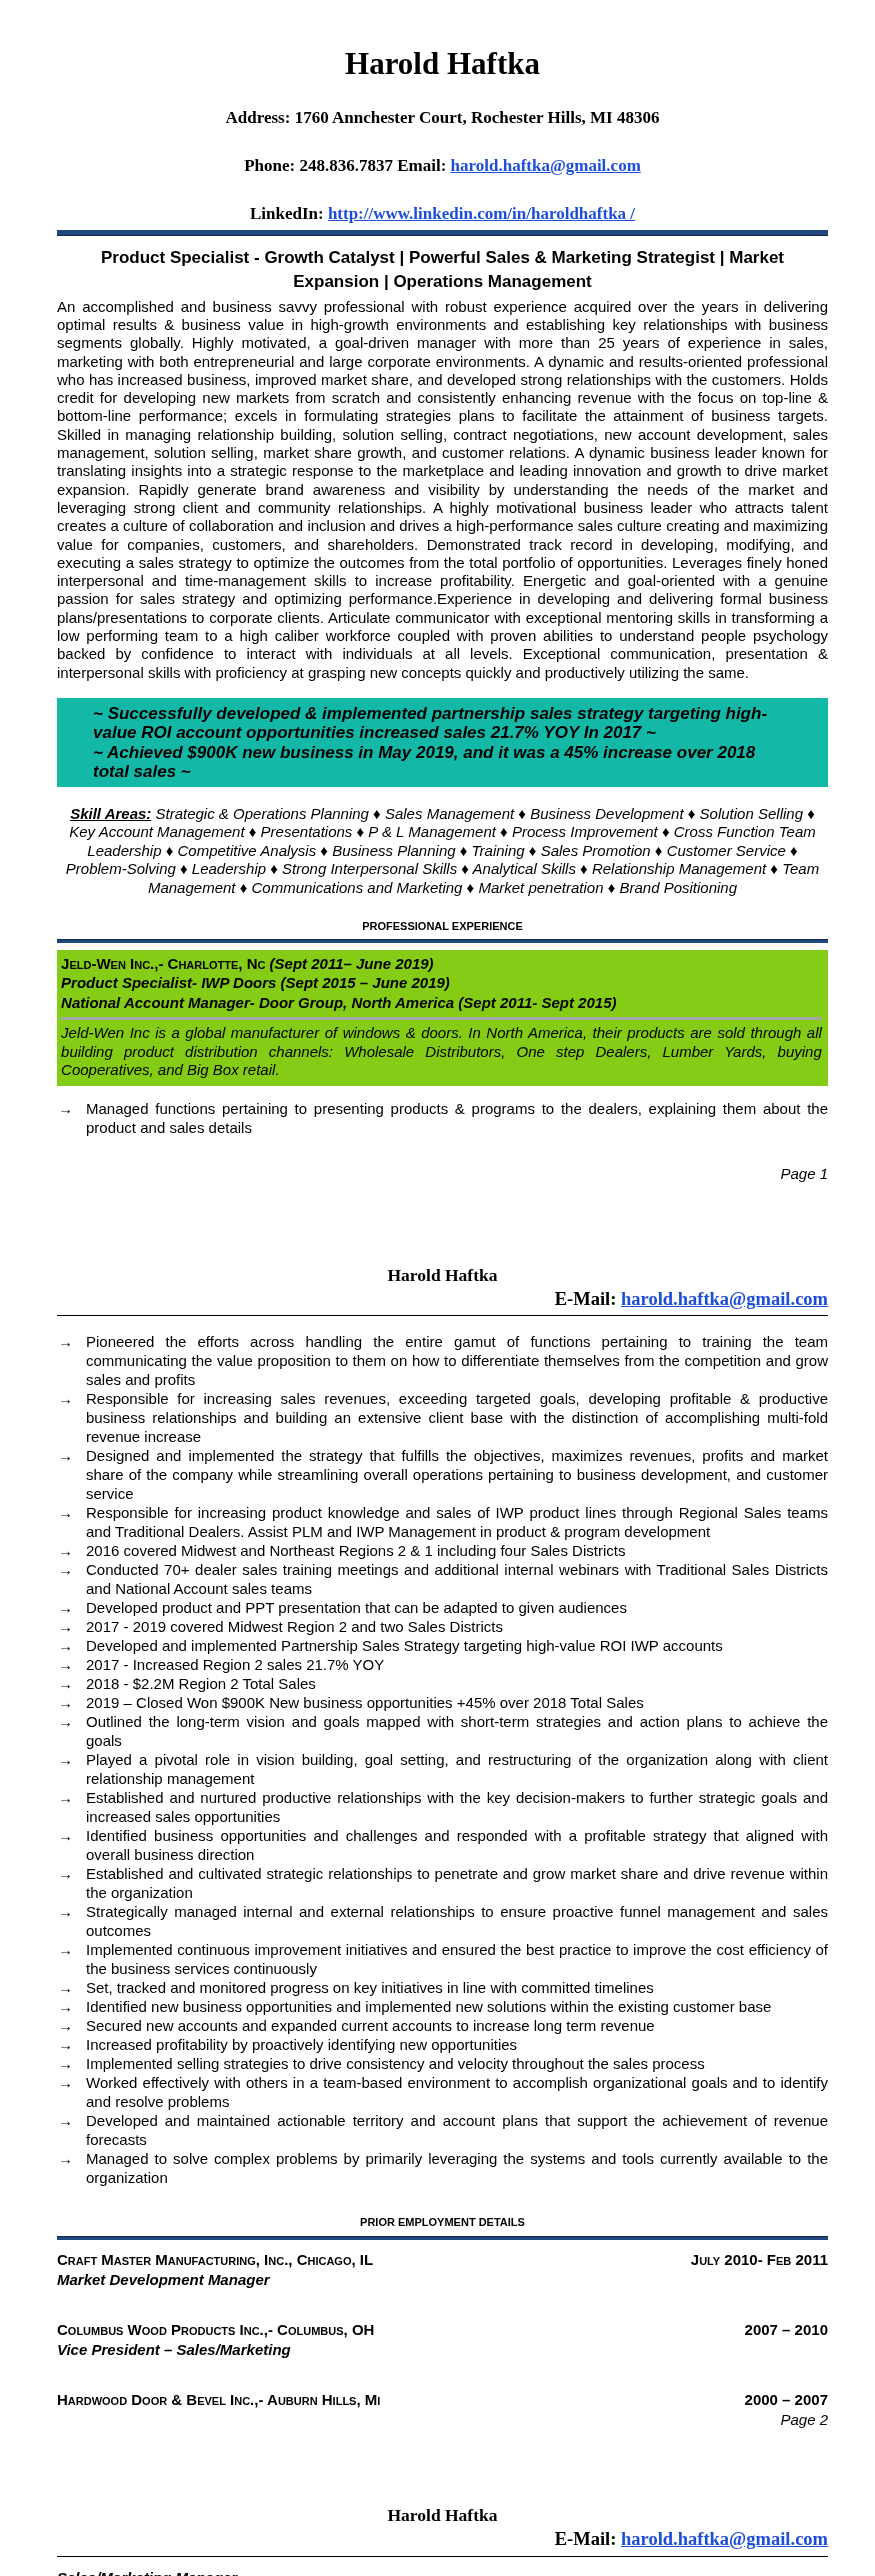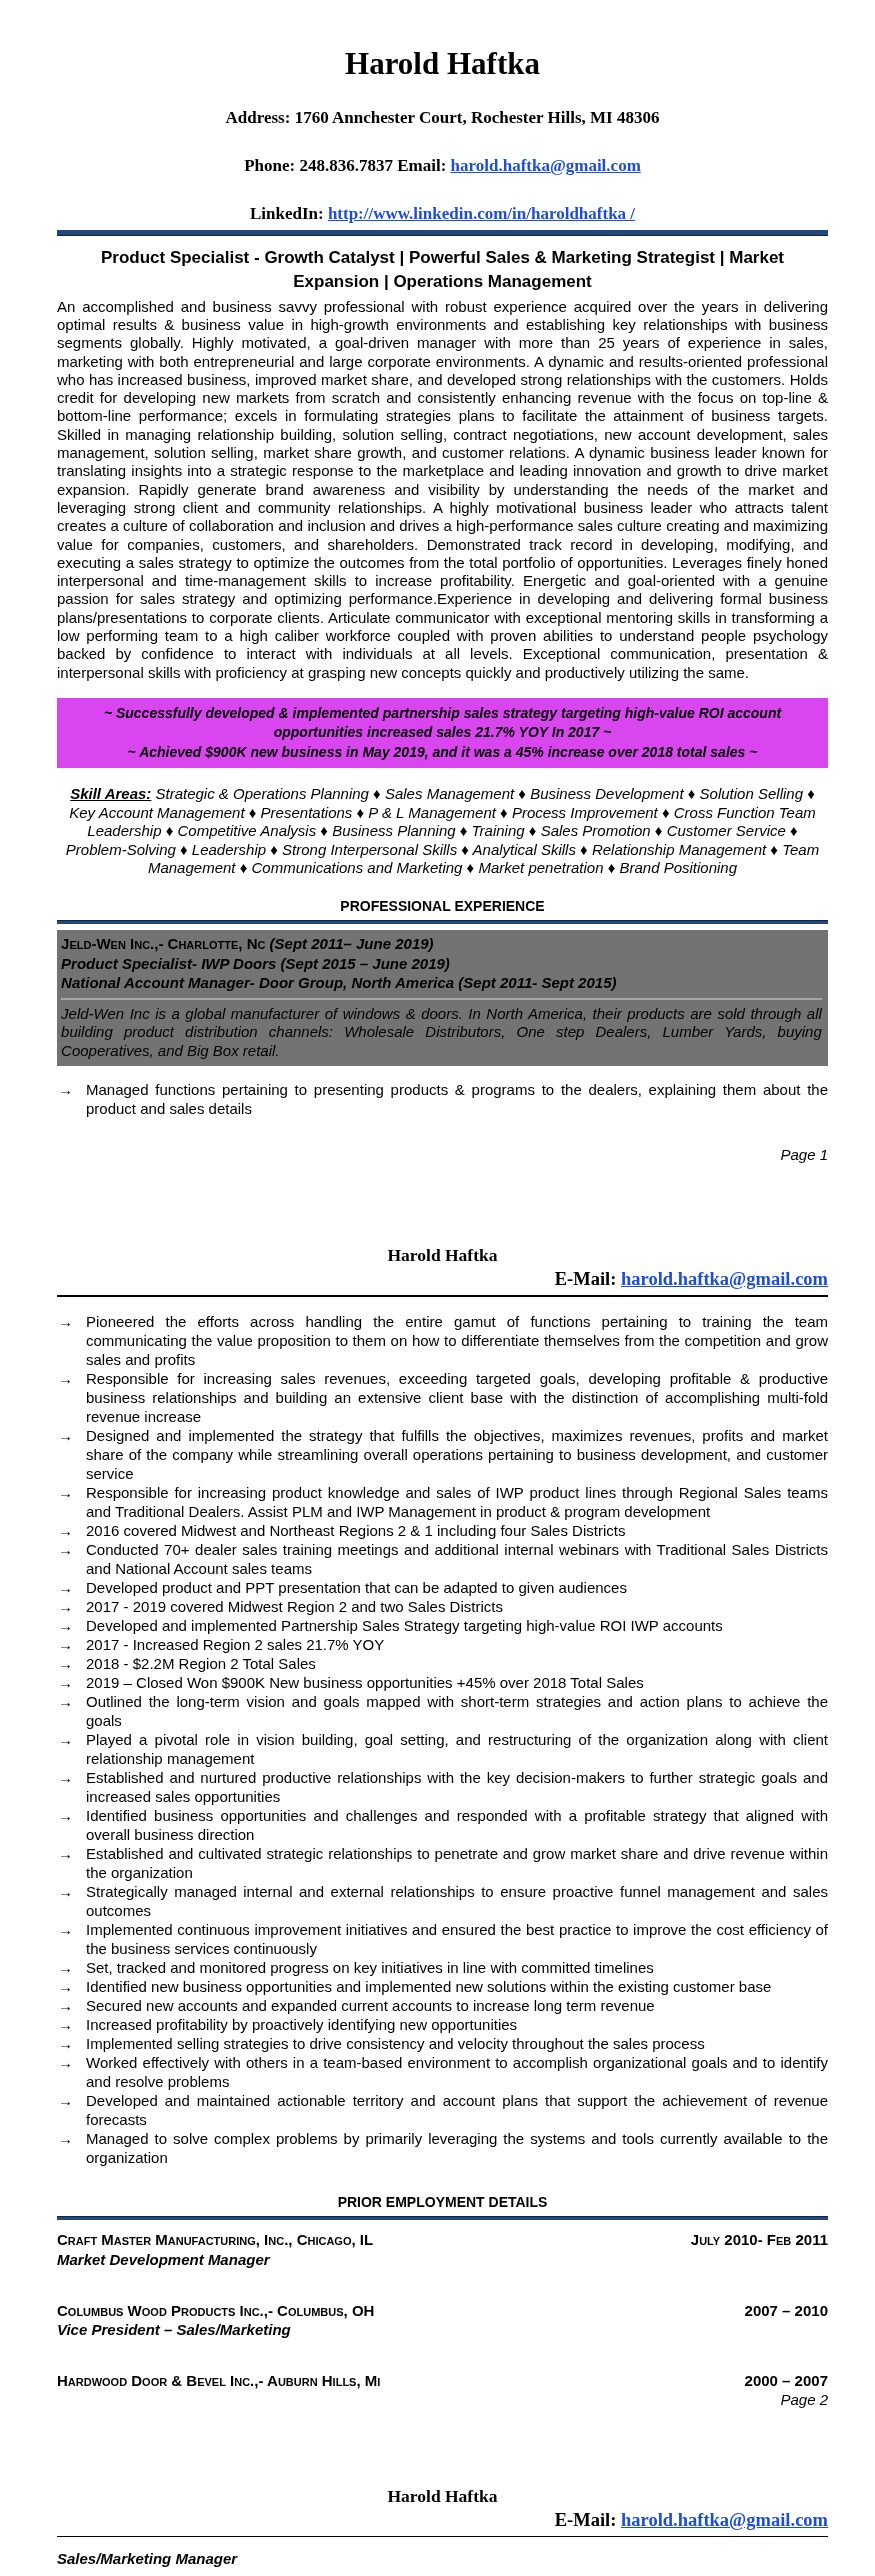--- a/index.html
+++ b/index.html
@@ -7,27 +7,27 @@
   .doc{width:876px;min-height:3400px;background:#fff;}
   .content{padding:0 48px 0 57px;}
   
   .name1{margin-top:46px;font-family:"Liberation Serif",serif;font-weight:700;font-size:31px;line-height:36px;text-align:center;}
   .contact{font-family:"Liberation Serif",serif;font-weight:700;font-size:17px;line-height:24px;text-align:center;margin-top:24px;}
   .contact:first-of-type{margin-top:4.1px;}
   a.link{color:#1d4ed8;text-decoration:underline;cursor:pointer;}
   .topbar{height:5.2px;background:#1F497D;margin-top:4.1px;border-bottom:1px solid #12263f;}
   .headline{margin:9.3px 23px 0 23px;font-weight:700;font-size:17px;line-height:24px;text-align:center;}
   .summary{margin-top:4.1px;font-size:15px;line-height:18.3px;text-align:justify;}
-  .gray1{background:#d946ef;margin-top:16.5px;padding:5.2px 36px;font-style:italic;font-weight:700;font-size:14px;line-height:19.6px;text-align:center;}
+  .gray1{background:#14b8a6;margin-top:16.5px;padding:5.2px 36px;font-style:italic;font-weight:700;font-size:17px;line-height:19.6px;}
   .skills{margin-top:17.5px;font-style:italic;font-size:15px;line-height:18.5px;text-align:center;}
   .skills .lbl{font-weight:700;text-decoration:underline;}
-  .secheading{margin-top:19.6px;font-weight:700;font-size:14px;line-height:18.5px;text-align:center;}
+  .secheading{margin-top:19.6px;font-weight:700;font-size:11px;line-height:18.5px;text-align:center;}
   .navyrule{margin-top:4.1px;height:3.1px;background:#1F497D;border-top:0.5px solid #12263f;}
   
-  .gray2{background:#737373;margin-top:6.2px;padding:4.1px 6.2px 6.2px 4.1px;}
+  .gray2{background:#84cc16;margin-top:6.2px;padding:4.1px 6.2px 6.2px 4.1px;}
   .gray2 .co{font-weight:700;font-size:15px;line-height:19.6px;font-variant:small-caps;}
   .gray2 .co .dt{font-style:italic;font-variant:normal;}
   .gray2 .role{font-style:italic;font-weight:700;font-size:15px;line-height:19.6px;}
   .graysep{height:2.6px;background:#A6A6A6;margin:4.6px 0;}
   .gray2 .desc{font-style:italic;font-size:15px;line-height:18.5px;text-align:justify;}
   
   .bullets{margin-top:13.4px;}
   .bullets.p2{margin-top:15.5px;}
   .bullet{display:flex;font-size:15px;line-height:19px;}
   .bullet .arrow{flex:none;width:28px;padding-left:1px;font-size:15px;}

